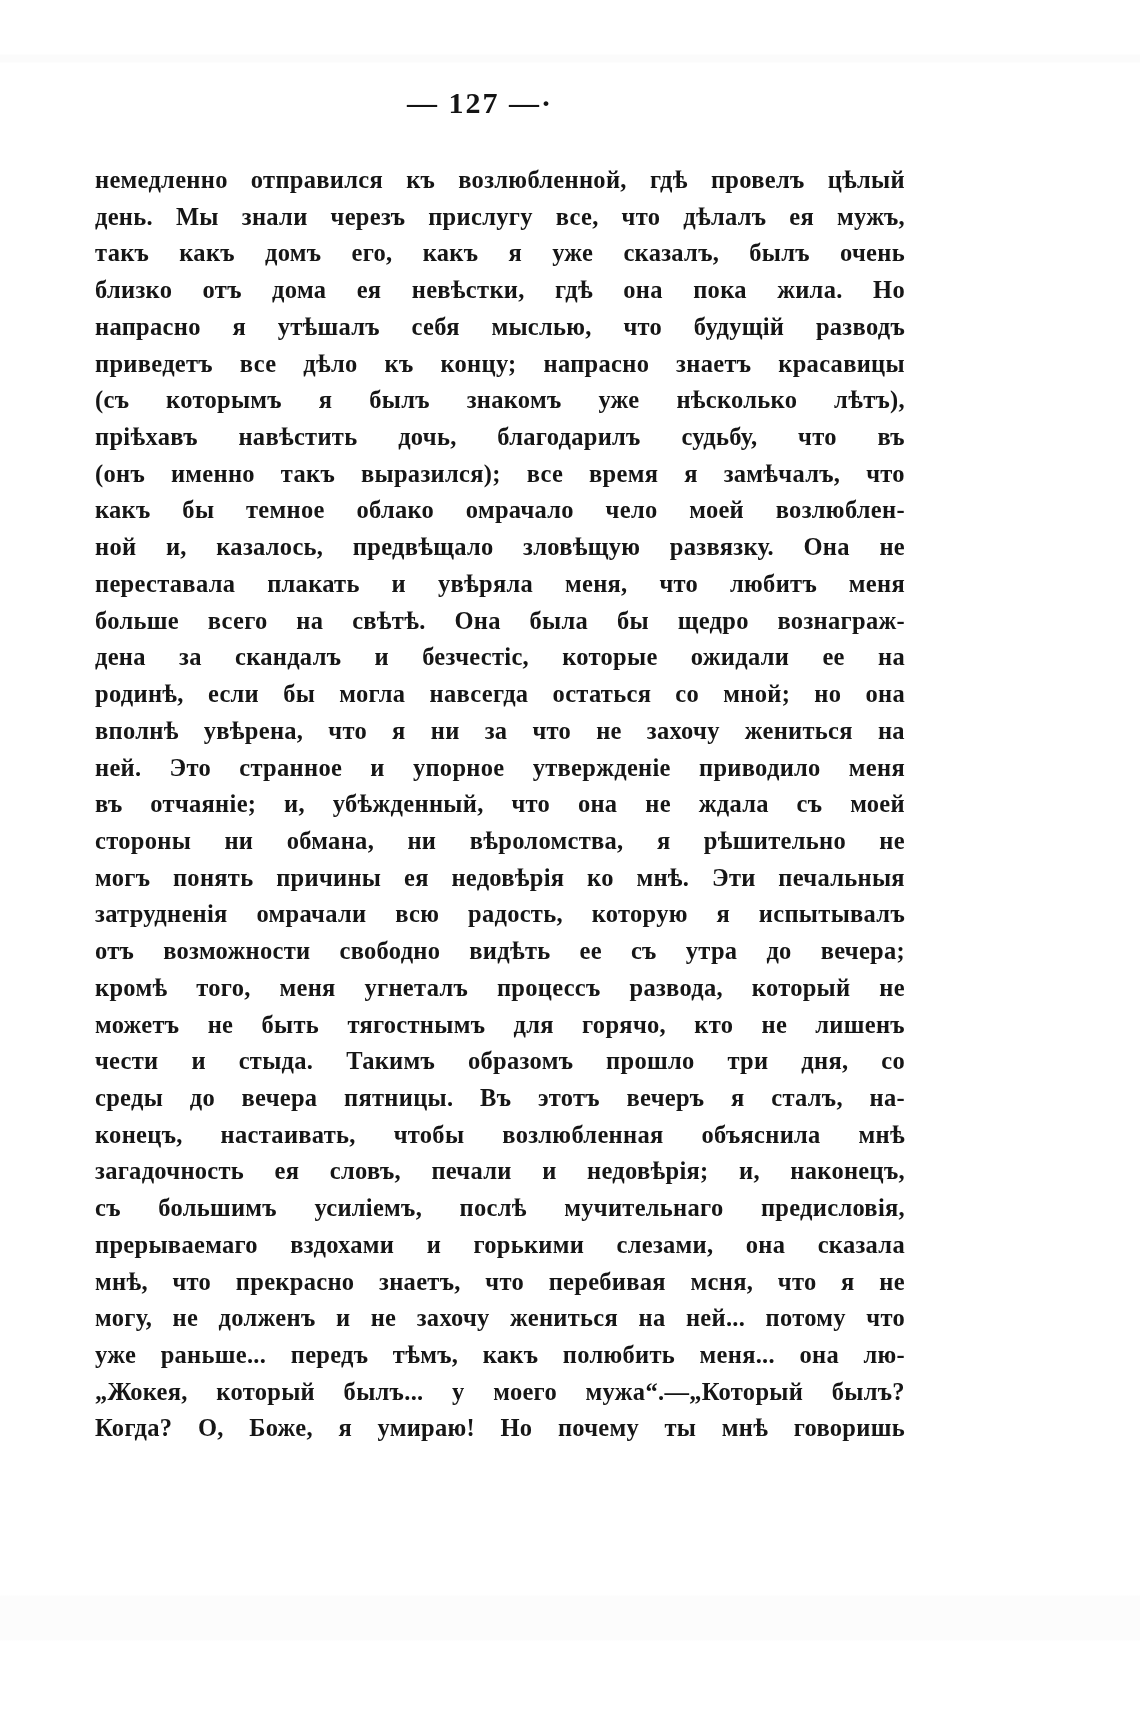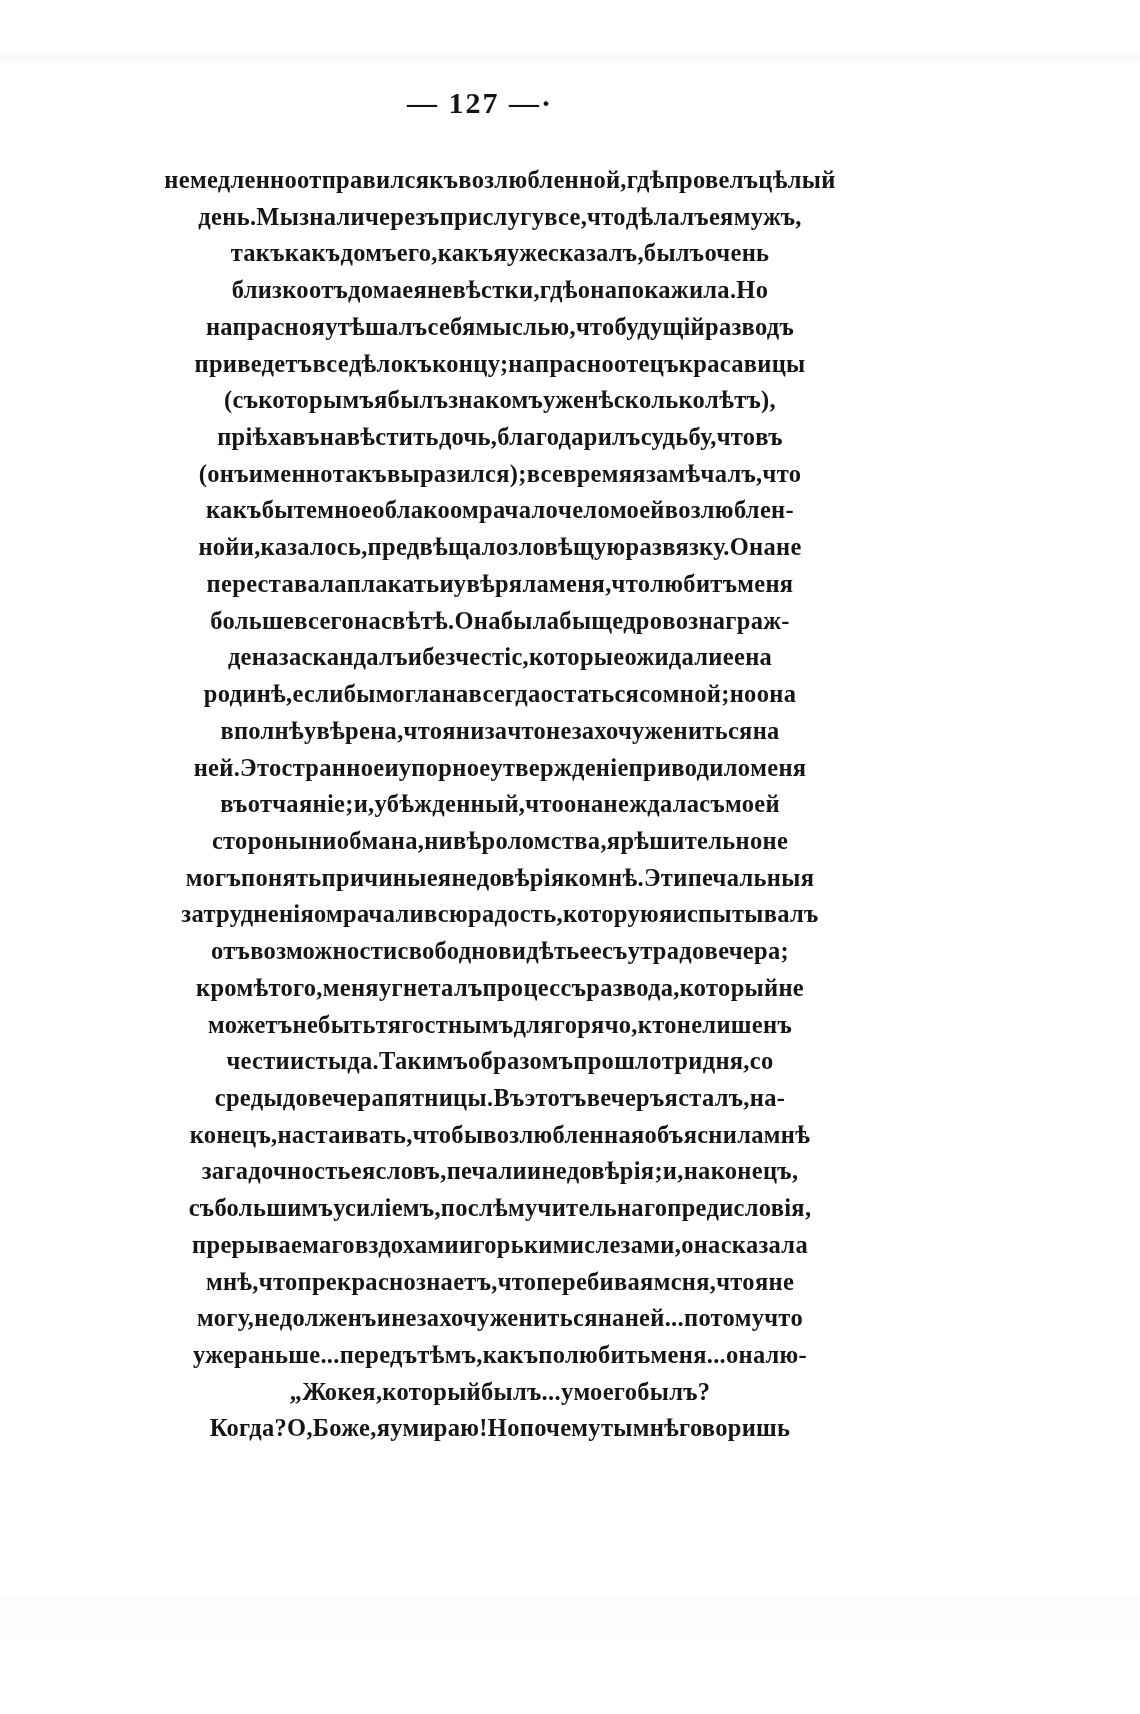--- a/index.html
+++ b/index.html
@@ -37,21 +37,21 @@
   }
   .text-block {
     position: absolute;
     top: 166px;
     left: 95px;
     width: 810px;
   }
   .line {
     display: flex;
     flex-wrap: nowrap;
-    justify-content: center;
+    justify-content: space-between;
     height: 36.72px;
     align-items: flex-start;
     font-size: 24.5px;
     font-weight: 700;
     letter-spacing: 0.3px;
     white-space: pre;
     color: #161616;
   }
   .line span { display: inline-block; }
 </style>
@@ -59,21 +59,21 @@
 <body>
 
 <div class="scan">
   <div class="page-number">— 127 —·</div>
   <div class="text-block">
     <div class="line"><span>немедленно</span><span>отправился</span><span>къ</span><span>возлюбленной,</span><span>гдѣ</span><span>провелъ</span><span>цѣлый</span></div>
     <div class="line"><span>день.</span><span>Мы</span><span>знали</span><span>черезъ</span><span>прислугу</span><span>все,</span><span>что</span><span>дѣлалъ</span><span>ея</span><span>мужъ,</span></div>
     <div class="line"><span>такъ</span><span>какъ</span><span>домъ</span><span>его,</span><span>какъ</span><span>я</span><span>уже</span><span>сказалъ,</span><span>былъ</span><span>очень</span></div>
     <div class="line"><span>близко</span><span>отъ</span><span>дома</span><span>ея</span><span>невѣстки,</span><span>гдѣ</span><span>она</span><span>пока</span><span>жила.</span><span>Но</span></div>
     <div class="line"><span>напрасно</span><span>я</span><span>утѣшалъ</span><span>себя</span><span>мыслью,</span><span>что</span><span>будущій</span><span>разводъ</span></div>
-    <div class="line"><span>приведетъ</span><span>все</span><span>дѣло</span><span>къ</span><span>концу;</span><span>напрасно</span><span>отецъ</span><span>красавицы</span></div>
+    <div class="line"><span>приведетъ</span><span>все</span><span>дѣло</span><span>къ</span><span>концу;</span><span>напрасно</span><span>знаетъ</span><span>красавицы</span></div>
     <div class="line"><span>(съ</span><span>которымъ</span><span>я</span><span>былъ</span><span>знакомъ</span><span>уже</span><span>нѣсколько</span><span>лѣтъ),</span></div>
     <div class="line"><span>пріѣхавъ</span><span>навѣстить</span><span>дочь,</span><span>благодарилъ</span><span>судьбу,</span><span>что</span><span>въ</span></div>
     <div class="line"><span>(онъ</span><span>именно</span><span>такъ</span><span>выразился);</span><span>все</span><span>время</span><span>я</span><span>замѣчалъ,</span><span>что</span></div>
     <div class="line"><span>какъ</span><span>бы</span><span>темное</span><span>облако</span><span>омрачало</span><span>чело</span><span>моей</span><span>возлюблен-</span></div>
     <div class="line"><span>ной</span><span>и,</span><span>казалось,</span><span>предвѣщало</span><span>зловѣщую</span><span>развязку.</span><span>Она</span><span>не</span></div>
     <div class="line"><span>переставала</span><span>плакать</span><span>и</span><span>увѣряла</span><span>меня,</span><span>что</span><span>любитъ</span><span>меня</span></div>
     <div class="line"><span>больше</span><span>всего</span><span>на</span><span>свѣтѣ.</span><span>Она</span><span>была</span><span>бы</span><span>щедро</span><span>вознаграж-</span></div>
     <div class="line"><span>дена</span><span>за</span><span>скандалъ</span><span>и</span><span>безчестіс,</span><span>которые</span><span>ожидали</span><span>ее</span><span>на</span></div>
     <div class="line"><span>родинѣ,</span><span>если</span><span>бы</span><span>могла</span><span>навсегда</span><span>остаться</span><span>со</span><span>мной;</span><span>но</span><span>она</span></div>
     <div class="line"><span>вполнѣ</span><span>увѣрена,</span><span>что</span><span>я</span><span>ни</span><span>за</span><span>что</span><span>не</span><span>захочу</span><span>жениться</span><span>на</span></div>
@@ -87,16 +87,16 @@
     <div class="line"><span>можетъ</span><span>не</span><span>быть</span><span>тягостнымъ</span><span>для</span><span>горячо,</span><span>кто</span><span>не</span><span>лишенъ</span></div>
     <div class="line"><span>чести</span><span>и</span><span>стыда.</span><span>Такимъ</span><span>образомъ</span><span>прошло</span><span>три</span><span>дня,</span><span>со</span></div>
     <div class="line"><span>среды</span><span>до</span><span>вечера</span><span>пятницы.</span><span>Въ</span><span>этотъ</span><span>вечеръ</span><span>я</span><span>сталъ,</span><span>на-</span></div>
     <div class="line"><span>конецъ,</span><span>настаивать,</span><span>чтобы</span><span>возлюбленная</span><span>объяснила</span><span>мнѣ</span></div>
     <div class="line"><span>загадочность</span><span>ея</span><span>словъ,</span><span>печали</span><span>и</span><span>недовѣрія;</span><span>и,</span><span>наконецъ,</span></div>
     <div class="line"><span>съ</span><span>большимъ</span><span>усиліемъ,</span><span>послѣ</span><span>мучительнаго</span><span>предисловія,</span></div>
     <div class="line"><span>прерываемаго</span><span>вздохами</span><span>и</span><span>горькими</span><span>слезами,</span><span>она</span><span>сказала</span></div>
     <div class="line"><span>мнѣ,</span><span>что</span><span>прекрасно</span><span>знаетъ,</span><span>что</span><span>перебивая</span><span>мсня,</span><span>что</span><span>я</span><span>не</span></div>
     <div class="line"><span>могу,</span><span>не</span><span>долженъ</span><span>и</span><span>не</span><span>захочу</span><span>жениться</span><span>на</span><span>ней...</span><span>потому</span><span>что</span></div>
     <div class="line"><span>уже</span><span>раньше...</span><span>передъ</span><span>тѣмъ,</span><span>какъ</span><span>полюбить</span><span>меня...</span><span>она</span><span>лю-</span></div>
-    <div class="line"><span>„Жокея,</span><span>который</span><span>былъ...</span><span>у</span><span>моего</span><span>былъ?</span></div>
+    <div class="line"><span>„Жокея,</span><span>который</span><span>былъ...</span><span>у</span><span>моего</span><span>мужа“.—„Который</span><span>былъ?</span></div>
     <div class="line"><span>Когда?</span><span>О,</span><span>Боже,</span><span>я</span><span>умираю!</span><span>Но</span><span>почему</span><span>ты</span><span>мнѣ</span><span>говоришь</span></div>
   </div>
 </div>
 
 </body></html>

